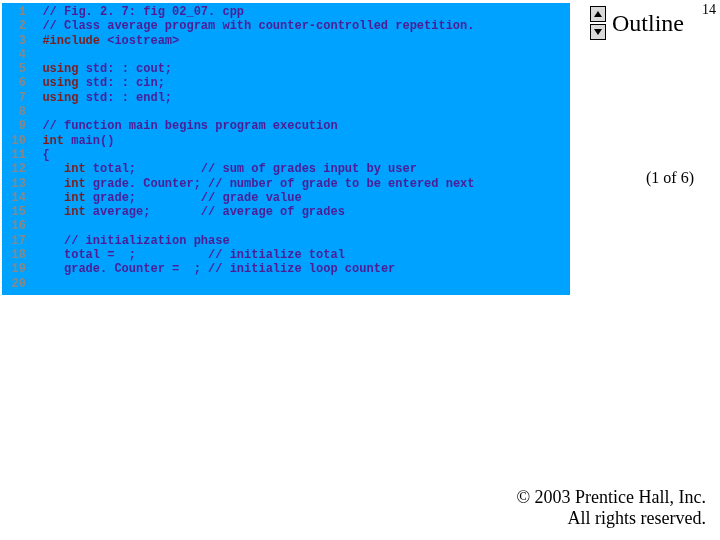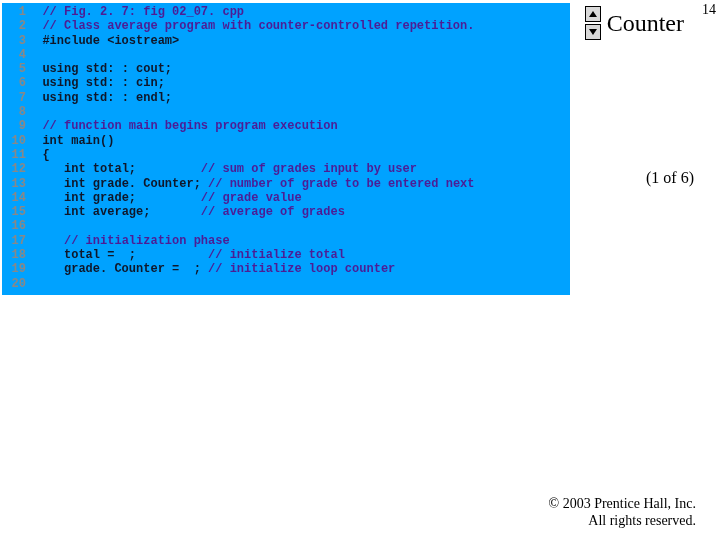--- a/index.html
+++ b/index.html
@@ -54,22 +54,22 @@
     position: absolute;
     top: 168px;
     right: 26px;
     font-size: 16px;
     font-family: "Times New Roman", serif;
     line-height: 1.2;
   }
   .copyright {
     position: absolute;
     bottom: 10px;
-    right: 24px;
-    font-size: 14px;
+    right: 14px;
+    font-size: 18px;
     text-align: right;
     font-family: "Times New Roman", serif;
     line-height: 1.2;
   }
   .code-area {
     position: absolute;
     top: 3px;
     left: 2px;
     width: 568px;
     height: 290px;
@@ -86,43 +86,43 @@
   .code-row { display:flex; }
   .ln {
     display:inline-block;
     width: 24px;
     text-align: right;
     color: #888888;
     padding-right: 2px;
   }
   .code { white-space: pre; }
   .cmt { color: #4c1d95; }  
-  .kw  { color: #0f172a; }  
-  .pl  { color: #0f172a; }  
+  .kw  { color: #7f1d1d; }  
+  .pl  { color: #4c1d95; }  
 </style>
 </head>
 <body>
 <div class="slide">
 
   <div class="pagenum">14</div>
 
   <div class="outline-box">
     <div class="ol-btns">
       <div class="ol-btn">
         <svg width="8" height="6">
             <polygon points="4,0 8,6 0,6" fill="#000"></polygon>
           </svg>
       </div>
       <div class="ol-btn">
         <svg width="8" height="6">
             <polygon points="0,0 8,0 4,6" fill="#000"></polygon>
           </svg>
       </div>
     </div>
-    <span class="outline-title">Counter</span>
+    <span class="outline-title">Outline</span>
   </div>
 
   <div class="caption">
     <div>(1 of 6)</div>
   </div>
 
   <div class="code-area" id="code-area"><div class="code-row"><span class="ln">1</span><span class="code">  <span class="cmt">// Fig. 2. 7: fig 02_07. cpp</span></span></div><div class="code-row"><span class="ln">2</span><span class="code">  <span class="cmt">// Class average program with counter-controlled repetition.</span></span></div><div class="code-row"><span class="ln">3</span><span class="code">  <span class="kw">#include </span><span class="pl">&lt;iostream&gt;</span></span></div><div class="code-row"><span class="ln">4</span><span class="code">  </span></div><div class="code-row"><span class="ln">5</span><span class="code">  <span class="kw">using </span><span class="pl">std: : cout;</span></span></div><div class="code-row"><span class="ln">6</span><span class="code">  <span class="kw">using </span><span class="pl">std: : cin;</span></span></div><div class="code-row"><span class="ln">7</span><span class="code">  <span class="kw">using </span><span class="pl">std: : endl;</span></span></div><div class="code-row"><span class="ln">8</span><span class="code">  </span></div><div class="code-row"><span class="ln">9</span><span class="code">  <span class="cmt">// function main begins program execution</span></span></div><div class="code-row"><span class="ln">10</span><span class="code">  <span class="kw">int</span><span class="pl"> main()</span></span></div><div class="code-row"><span class="ln">11</span><span class="code">  <span class="pl">{</span></span></div><div class="code-row"><span class="ln">12</span><span class="code">  <span class="pl">   </span><span class="kw">int</span><span class="pl"> total;         </span><span class="cmt">// sum of grades input by user</span></span></div><div class="code-row"><span class="ln">13</span><span class="code">  <span class="pl">   </span><span class="kw">int</span><span class="pl"> grade. Counter; </span><span class="cmt">// number of grade to be entered next</span></span></div><div class="code-row"><span class="ln">14</span><span class="code">  <span class="pl">   </span><span class="kw">int</span><span class="pl"> grade;         </span><span class="cmt">// grade value</span></span></div><div class="code-row"><span class="ln">15</span><span class="code">  <span class="pl">   </span><span class="kw">int</span><span class="pl"> average;       </span><span class="cmt">// average of grades</span></span></div><div class="code-row"><span class="ln">16</span><span class="code">  </span></div><div class="code-row"><span class="ln">17</span><span class="code">  <span class="pl">   </span><span class="cmt">// initialization phase</span></span></div><div class="code-row"><span class="ln">18</span><span class="code">  <span class="pl">   total =  ;          </span><span class="cmt">// initialize total</span></span></div><div class="code-row"><span class="ln">19</span><span class="code">  <span class="pl">   grade. Counter =  ; </span><span class="cmt">// initialize loop counter</span></span></div><div class="code-row"><span class="ln">20</span><span class="code">  </span></div></div>
 
   <div class="copyright">
     <div>© 2003 Prentice Hall, Inc.</div>

